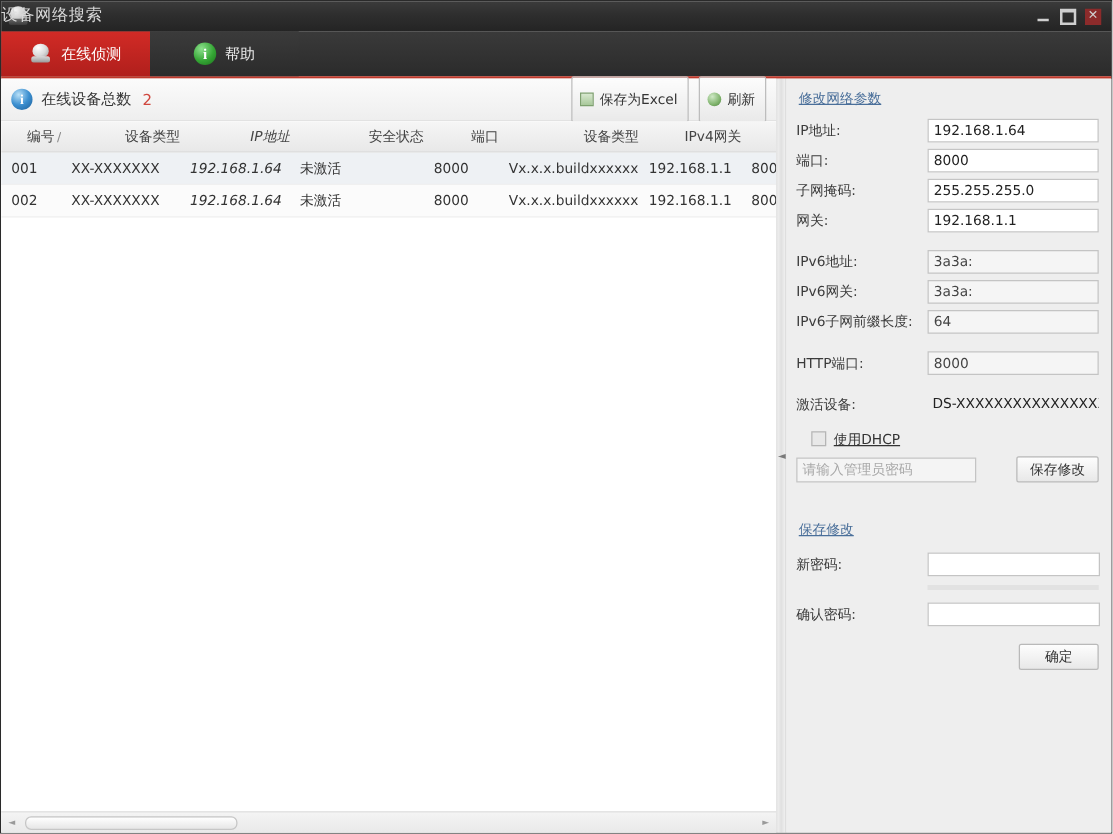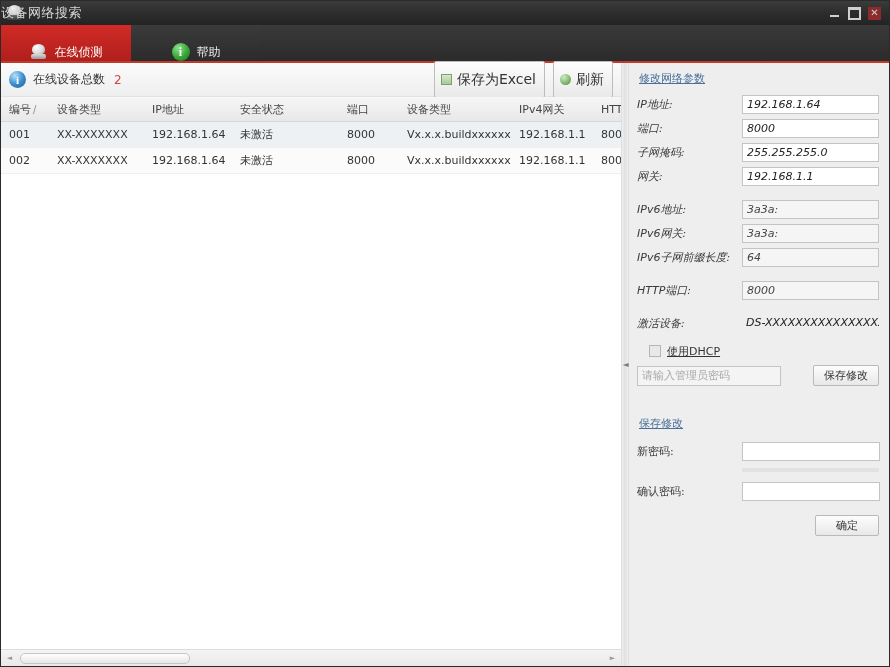--- a/index.html
+++ b/index.html
@@ -72,22 +72,22 @@
   }
 
   
   .tabbar {
     height: 38px; flex: none;
     background: linear-gradient(180deg,#3a3a3a 0%,#2b2b2b 100%);
     display: flex; align-items: stretch;
     border-bottom: 2px solid #c0392b;
   }
   .tab {
-    width: 130px;
-    display: flex; align-items: flex-end; justify-content: center;
+    width: 119px;
+    display: flex; align-items: center; justify-content: center;
     gap: 7px;
     color: #e8e8e8; font-size: 12px;
     cursor: default;
   }
   .tab.active {
     background: linear-gradient(180deg,#d22b26 0%,#b01f1c 100%);
     color: #ffffff;
   }
   .tab.inactive { background: linear-gradient(180deg,#3b3b3b 0%,#2b2b2b 100%); }
   .tab-ico { width:18px; height:18px; position:relative; flex:none; }
@@ -137,21 +137,21 @@
     margin-right: 7px;
   }
   .total-label { font-size: 12px; color: #333; }
   .total-count { font-size: 12px; color: #d0473e; margin-left: 9px; }
   .tb-right { margin-left: auto; display: flex; gap: 8px; }
   .tb-btn {
     height: 37px; padding: 0 8px 0 6px;
     display: flex; align-items: center; gap: 5px;
     background: linear-gradient(180deg,#fdfdfd 0%,#e9e9e9 100%);
     border: 1px solid #bdbdbd; border-radius: 2px;
-    font-size: 14px; color: #333; cursor: default;
+    font-size: 11px; color: #333; cursor: default;
   }
   .ico-sq {
     width: 11px; height: 11px; flex: none;
     background: linear-gradient(180deg,#d8e8cf,#a8c89a);
     border: 1px solid #7da06e;
   }
   .ico-round {
     width: 11px; height: 11px; border-radius: 50%; flex: none;
     background: radial-gradient(circle at 35% 30%, #cfe9c6 0%, #7fb36c 60%, #4e8040 100%);
   }
@@ -169,24 +169,24 @@
     border-bottom: 1px solid #d6d6d6;
     display: flex; align-items: center;
     position: relative;
   }
   .th, .td {
     font-size: 11px; color: #3a3a3a;
     padding-left: 8px;
     overflow: hidden; white-space: nowrap;
     flex: none;
   }
-  .th { color: #444; }
+  .th { color: #444; text-align: right; }
   .c0 { width: 48px; }
   .c1 { width: 95px; }
-  .c2 { width: 88px; }
+  .c2 { width: 88px; font-style: italic; }
   .c3 { width: 107px; }
   .c4 { width: 60px; }
   .c5 { width: 112px; }
   .c6 { width: 82px; }
   .c7 { width: 50px; }
   .sort-mark { color:#8a8a8a; margin-left:2px; font-size:10px; }
   .tbody { flex: 1 1 auto; overflow: hidden; }
   .trow {
     height: 26px; display: flex; align-items: center;
     border-bottom: 1px solid #f0f0f0;
@@ -240,21 +240,21 @@
     font-size: 11px; color: #333;
     overflow: hidden;
   }
   .section-title {
     color: #4a6f9a; font-size: 11px;
     margin: 0 0 8px 2px;
     text-decoration: underline;
   }
   .frow {
     display: flex; align-items: center;
-    height: 20px; margin-bottom: 4px; font-style: italic;
+    height: 20px; margin-bottom: 4px;
   }
   .flabel { width: 105px; flex: none; font-size: 11px; color: #3a3a3a; }
   .finput {
     flex: 1 1 auto; height: 19px;
     background: #ffffff;
     border: 1px solid #c4c4c4;
     font-size: 11px; color: #222;
     padding: 0 4px; line-height: 17px;
     overflow: hidden; white-space: nowrap;
   }

